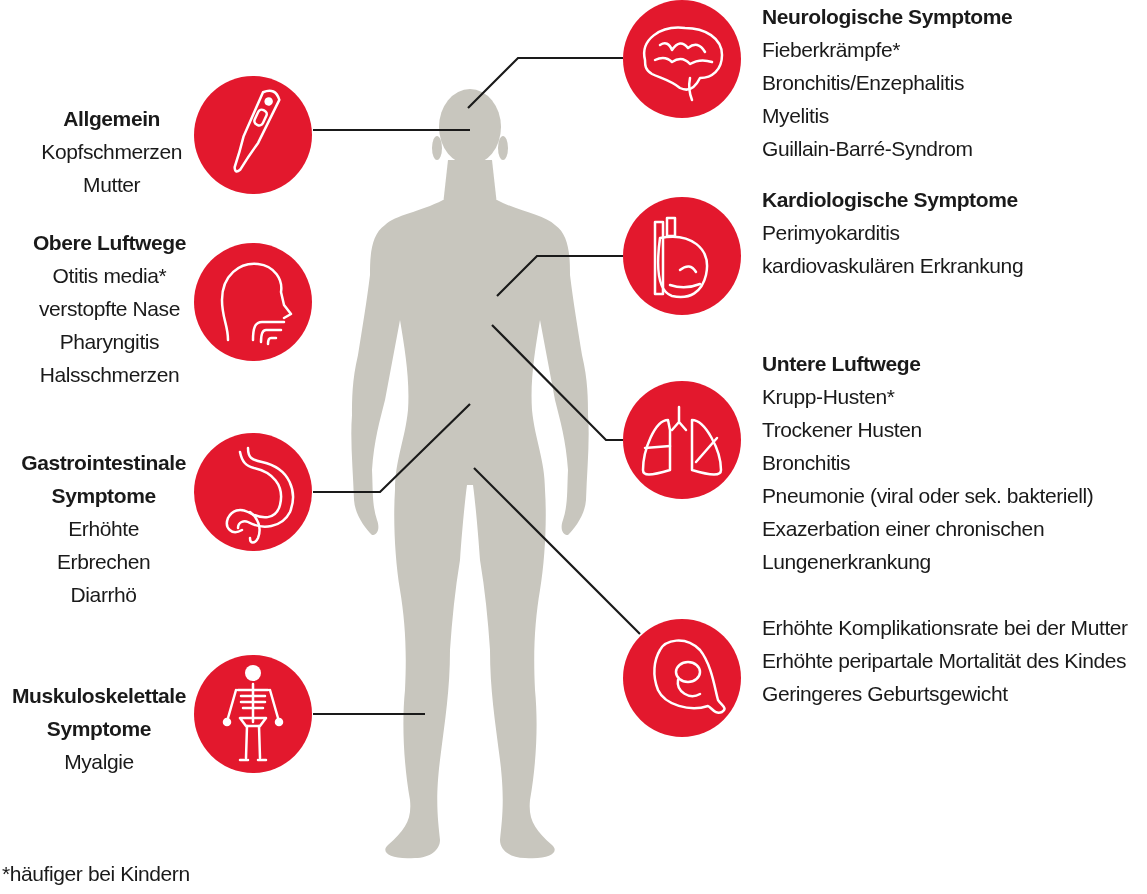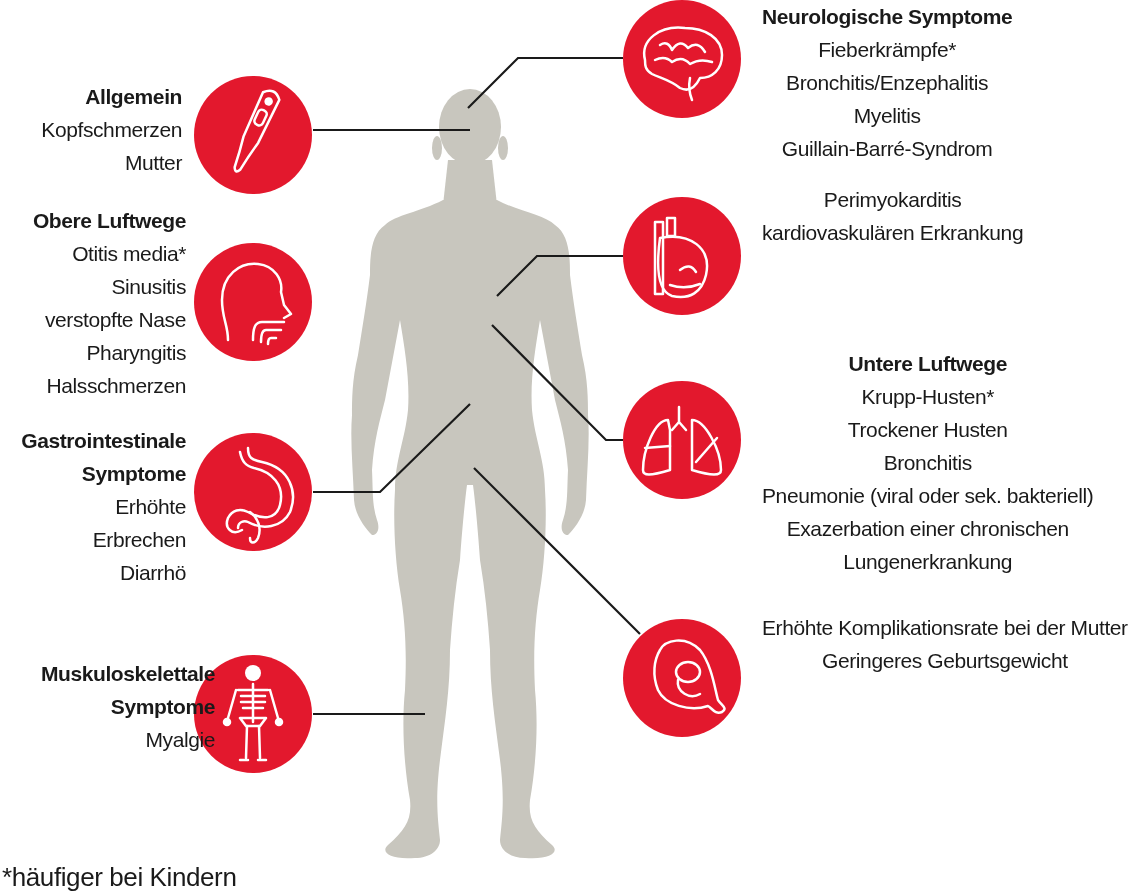--- a/index.html
+++ b/index.html
@@ -1,24 +1,24 @@
 <!DOCTYPE html>
 <html><head>
 <meta charset="utf-8">
 <style>
   html, body { margin: 0; padding: 0; background: #ffffff; }
   body { width: 1147px; height: 894px; position: relative; overflow: hidden;
          font-family: "Liberation Sans", "DejaVu Sans", sans-serif; color: #1a1a1a; }
   #canvas { position: absolute; left: 0; top: 0; width: 1147px; height: 894px; }
   .block { position: absolute; font-size: 21px; line-height: 33px; letter-spacing: -0.4px; }
   .block .title { font-weight: bold; }
-  .block.left { text-align: right; }
-  .block.right { text-align: center; }
+  .block.left { text-align: center; margin-top: 22px; }
+  .block.right { text-align: left; }
   .block div { white-space: nowrap; }
-  .footnote { position: absolute; left: 2px; top: 862px; font-size: 26px; letter-spacing: -0.4px; white-space: nowrap; }
+  .footnote { position: absolute; left: 2px; top: 862px; font-size: 21px; letter-spacing: -0.4px; white-space: nowrap; }
 </style>
 </head>
 <body>
 
 <svg id="canvas" viewBox="0 0 1147 894" xmlns="http://www.w3.org/2000/svg">
 
   <g fill="#c8c6be">
 
     <ellipse cx="470" cy="127" rx="31" ry="38"></ellipse>
     <ellipse cx="437" cy="148" rx="5" ry="12"></ellipse>
@@ -168,61 +168,62 @@
 
 <div class="block left" style="right:965px; top:80px;">
   <div class="title">Allgemein</div>
   <div>Kopfschmerzen</div>
   <div>Mutter</div>
 </div>
 
 <div class="block left" style="right:961px; top:204px;">
   <div class="title">Obere Luftwege</div>
   <div>Otitis media*</div>
-  <div>Sinusitis</div>
   <div>verstopfte Nase</div>
   <div>Pharyngitis</div>
   <div>Halsschmerzen</div>
 </div>
 
 <div class="block left" style="right:961px; top:424px;">
   <div class="title">Gastrointestinale</div>
   <div class="title">Symptome</div>
   <div>Erhöhte</div>
   <div>Erbrechen</div>
   <div>Diarrhö</div>
 </div>
 
-<div class="block left" style="right:932px; top:657px;">
+<div class="block left" style="right:961px; top:657px;">
   <div class="title">Muskuloskelettale</div>
   <div class="title">Symptome</div>
   <div>Myalgie</div>
 </div>
 
 <div class="block right" style="left:762px; top:0px;">
   <div class="title">Neurologische Symptome</div>
   <div>Fieberkrämpfe*</div>
   <div>Bronchitis/Enzephalitis</div>
   <div>Myelitis</div>
   <div>Guillain-Barré-Syndrom</div>
 </div>
 
 <div class="block right" style="left:762px; top:183px;">
+  <div class="title">Kardiologische Symptome</div>
   <div>Perimyokarditis</div>
   <div>kardiovaskulären Erkrankung</div>
 </div>
 
 <div class="block right" style="left:762px; top:347px;">
   <div class="title">Untere Luftwege</div>
   <div>Krupp-Husten*</div>
   <div>Trockener Husten</div>
   <div>Bronchitis</div>
   <div>Pneumonie (viral oder sek. bakteriell)</div>
   <div>Exazerbation einer chronischen</div>
   <div>Lungenerkrankung</div>
 </div>
 
 <div class="block right" style="left:762px; top:611px;">
   <div>Erhöhte Komplikationsrate bei der Mutter</div>
+  <div>Erhöhte peripartale Mortalität des Kindes</div>
   <div>Geringeres Geburtsgewicht</div>
 </div>
 
 <div class="footnote">*häufiger bei Kindern</div>
 
 </body></html>

